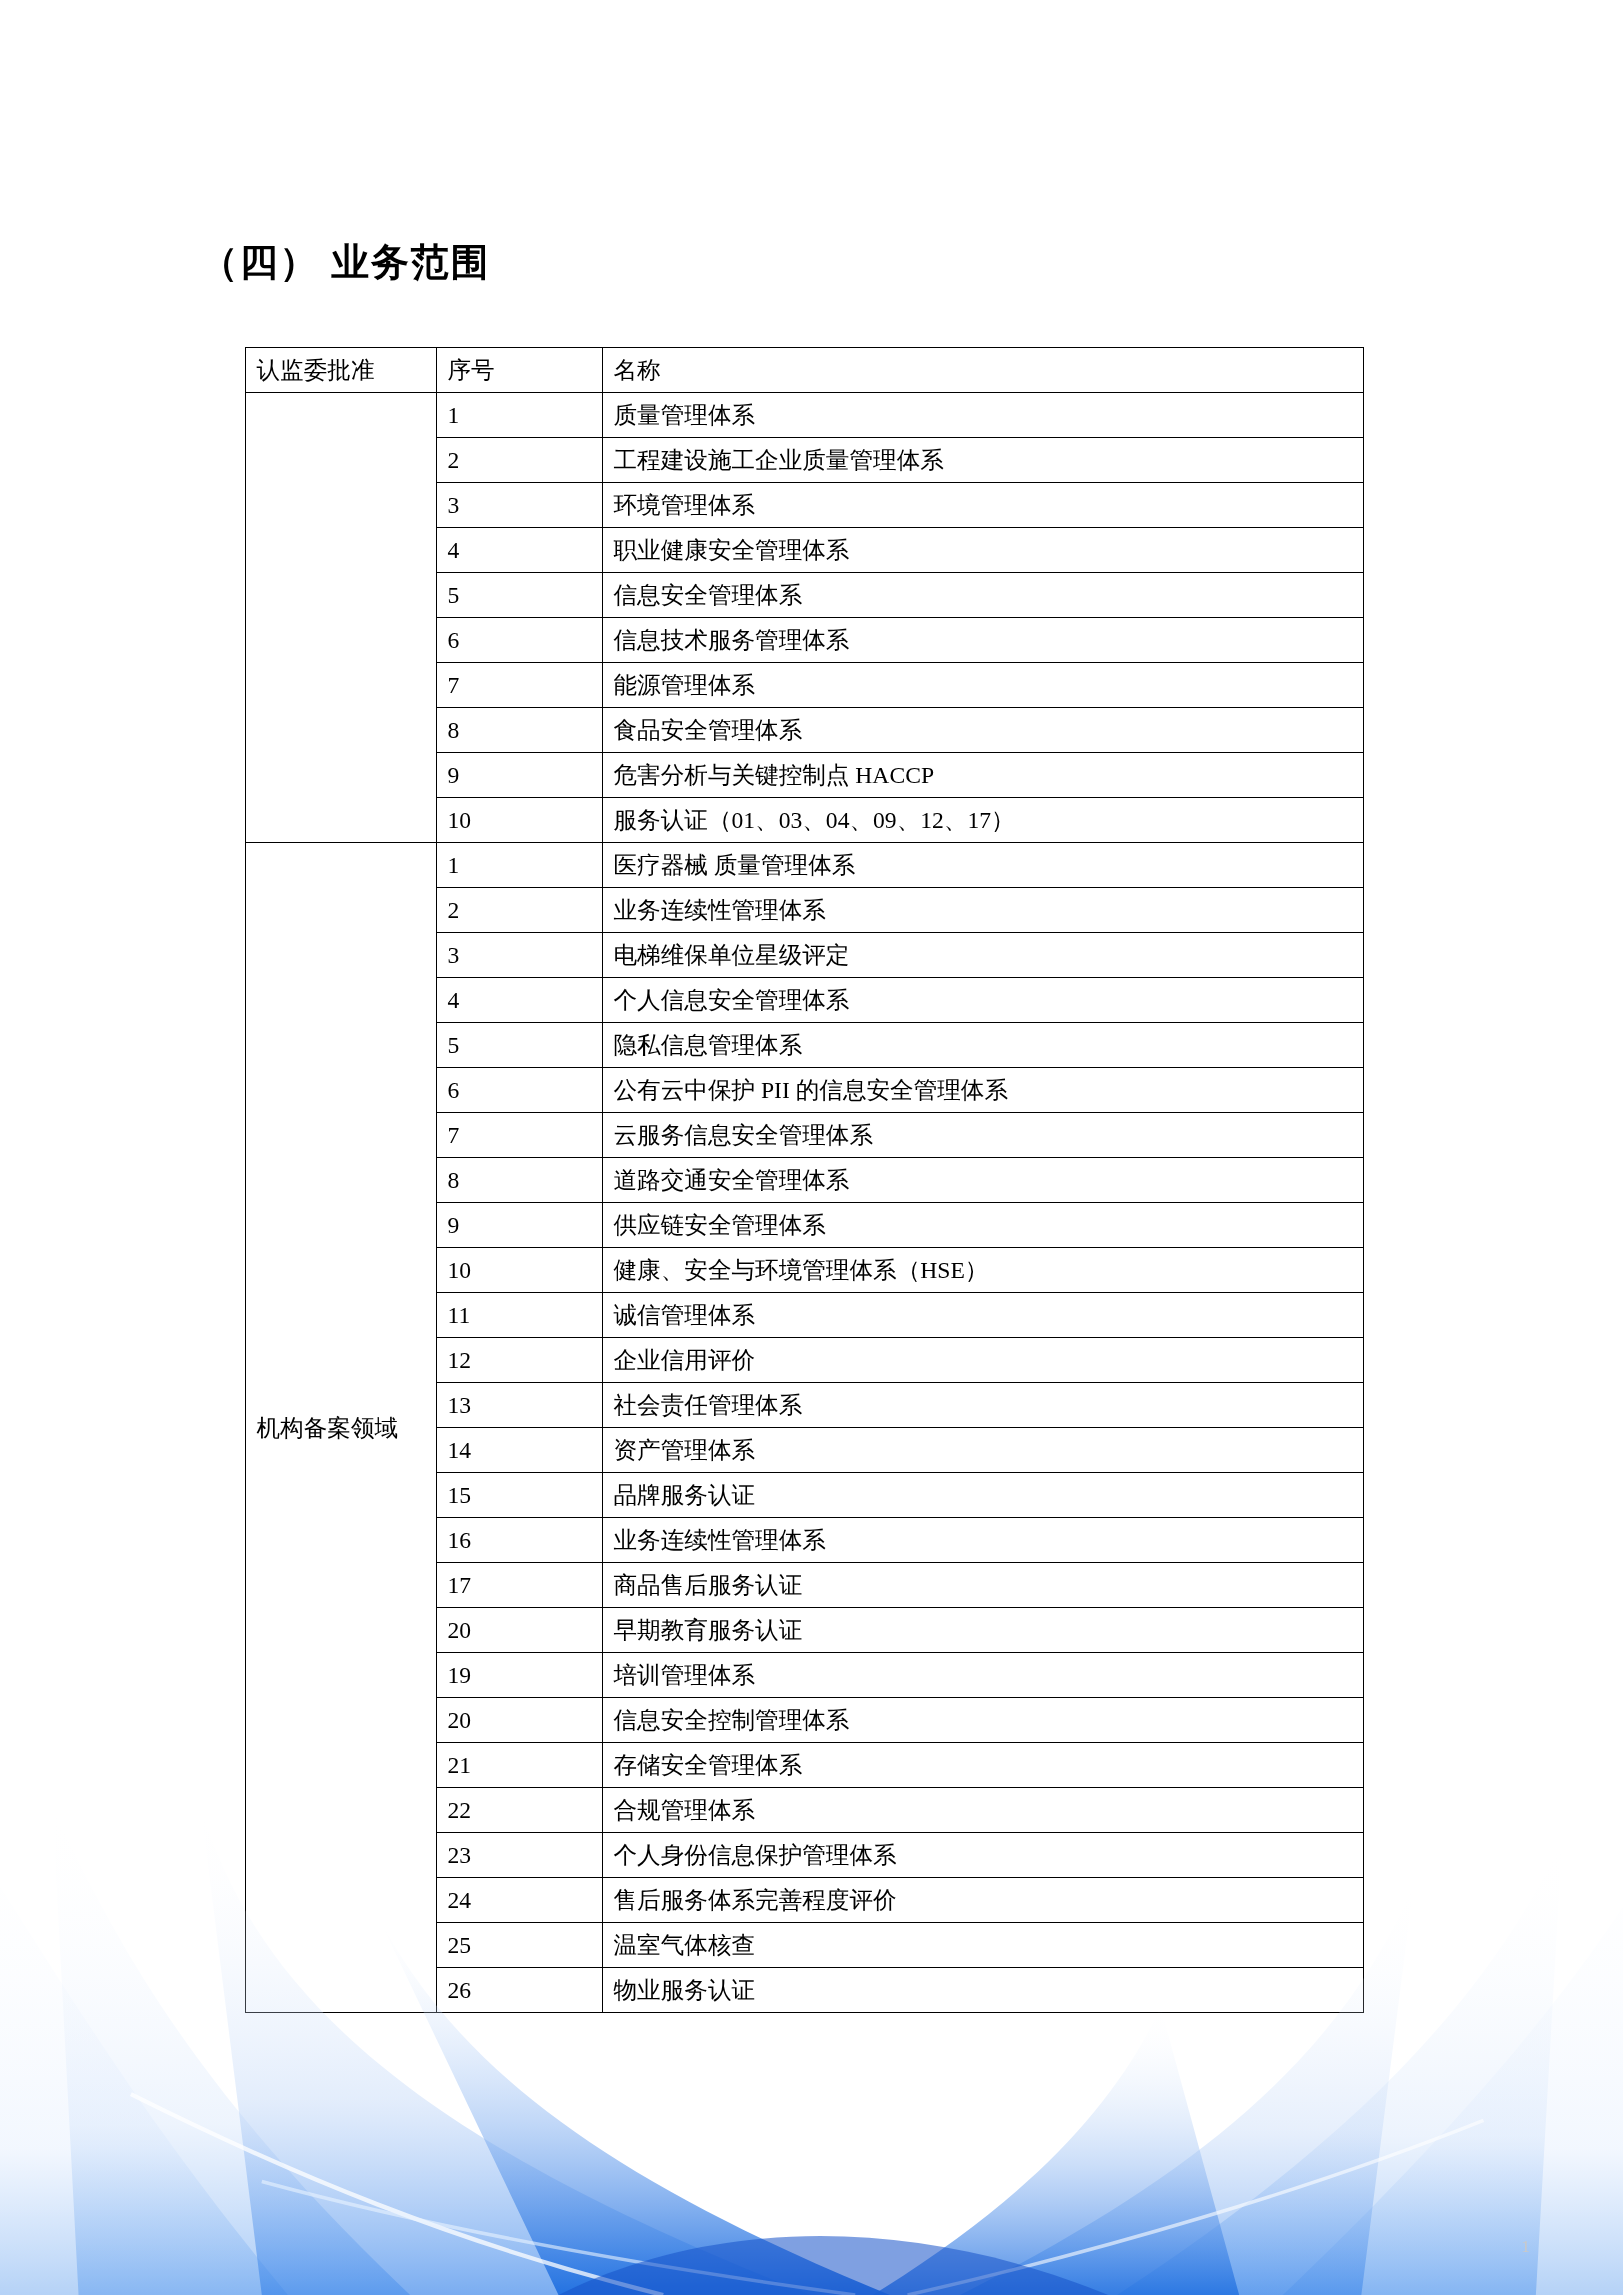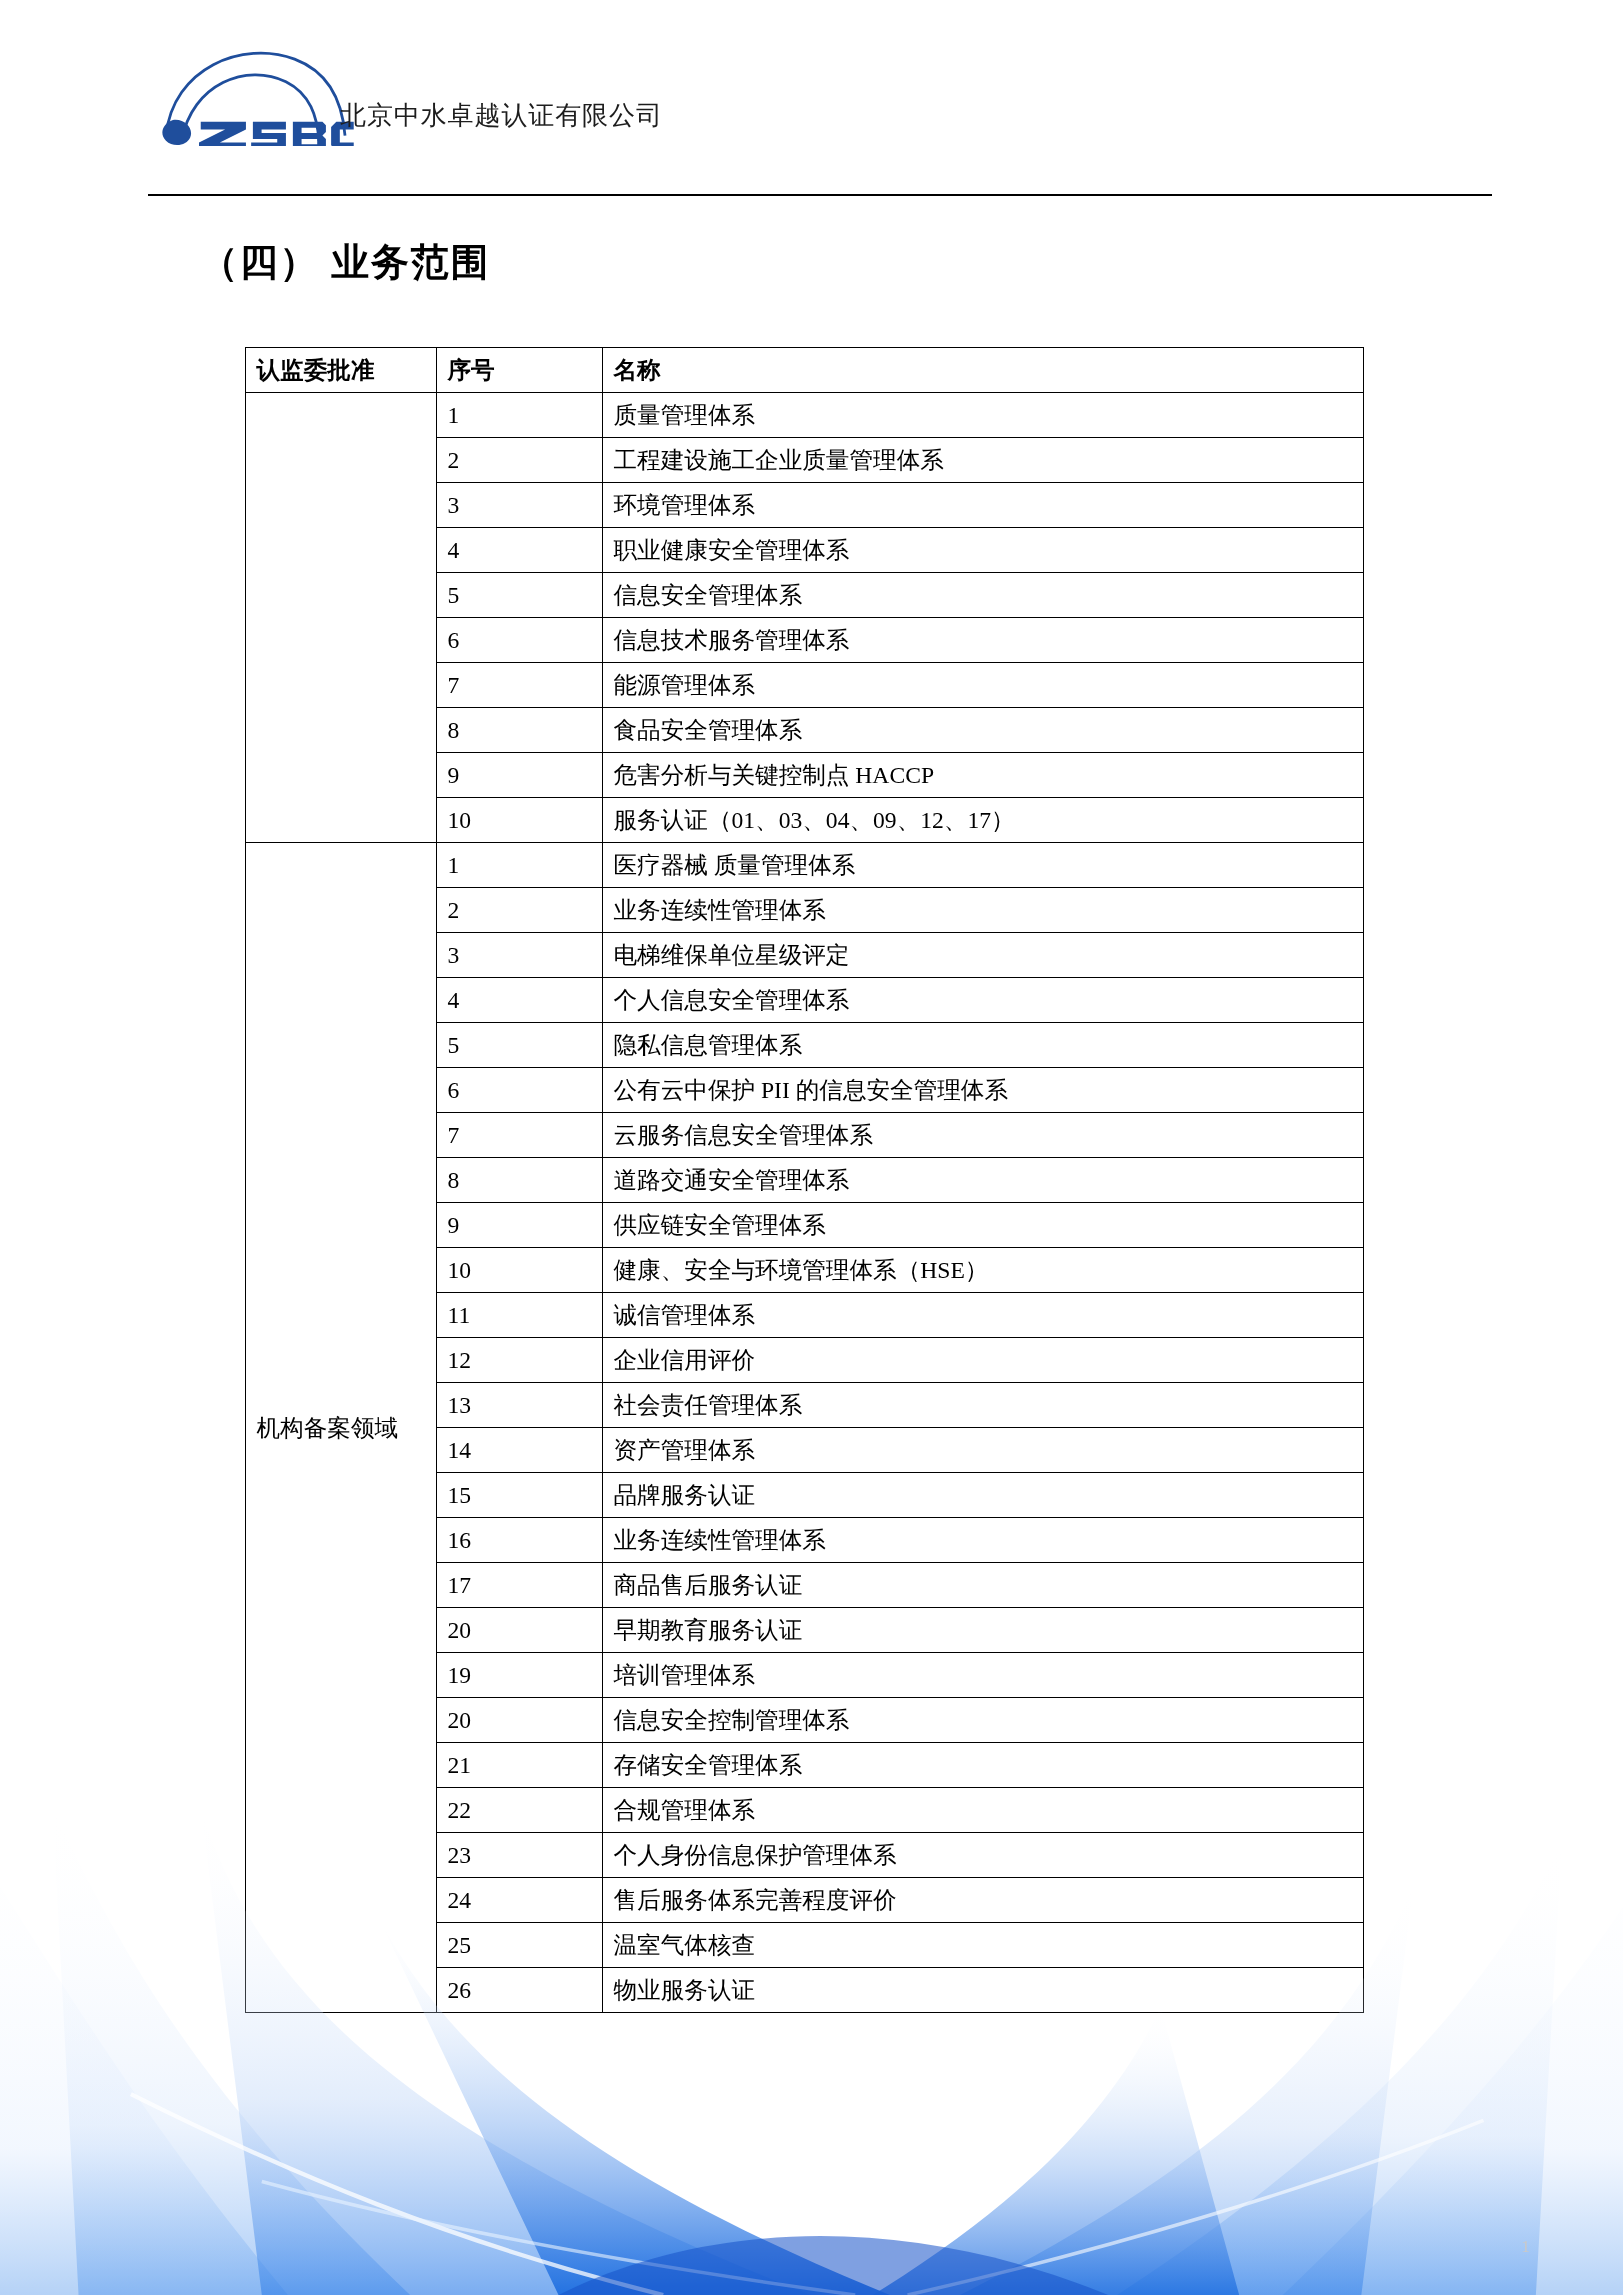--- a/index.html
+++ b/index.html
@@ -88,21 +88,21 @@
     vertical-align: middle;
     font-family: "Liberation Serif", "DejaVu Serif", serif;
     overflow: hidden;
     white-space: nowrap;
   }
   col.c-group { width: 191px; }
   col.c-no    { width: 166px; }
   col.c-name  { width: 761px; }
 
   .hdr-cell {
-    font-weight: bold;
+    font-weight: normal;
     font-family: "Liberation Sans", "DejaVu Sans", sans-serif;
     font-size: 23.6px;
   }
   .group-cell {
     font-weight: normal;
     font-family: "Liberation Sans", "DejaVu Sans", sans-serif;
     font-size: 23.6px;
     vertical-align: top;
     padding-top: 7px;
   }
@@ -127,48 +127,20 @@
     font-size: 17.4px;
     color: #c9c9c9;
     font-family: "Liberation Serif", "DejaVu Serif", serif;
   }
 </style>
 </head>
 <body>
 
 <div id="page">
 
-  <div class="header">
-
-    <div class="logo-block">
-      <svg class="logo-svg" viewBox="0 0 230 130" xmlns="http://www.w3.org/2000/svg">
-
-        <path d="M12 118 C 20 40, 100 8, 160 30 C 200 45, 215 80, 218 118" fill="none" stroke="#1F4E9C" stroke-width="3.2"></path>
-
-        <path d="M30 124 C 42 58, 105 34, 150 56 C 178 70, 186 96, 188 124" fill="none" stroke="#1F4E9C" stroke-width="3.2"></path>
-
-        <path d="M20 100 C 8 104, 4 116, 12 124 C 20 132, 36 130, 40 120 C 44 110, 34 98, 20 100 Z" fill="#1F4E9C"></path>
-
-        <g fill="#1F4E9C">
-
-          <path d="M52 102 L104 102 L104 111 L74 126 L104 126 L104 135 L50 135 L50 126 L80 111 L52 111 Z"></path>
-
-          <path d="M112 102 L150 102 L150 111 L122 111 L122 115 L150 115 L150 135 L110 135 L110 126 L140 126 L140 122 L112 122 Z"></path>
-
-          <path d="M158 102 L192 102 L196 106 L196 114 L192 118 L196 122 L196 131 L192 135 L158 135 Z M168 109 L168 115 L186 115 L186 109 Z M168 122 L168 128 L186 128 L186 122 Z"></path>
-
-          <path d="M228 102 L208 102 L202 108 L202 129 L208 135 L228 135 L228 126 L212 126 L212 111 L228 111 Z"></path>
-        </g>
-      </svg>
-    </div>
-
-    <div class="company-name">北京中水卓越认证有限公司</div>
-
-    <div class="header-rule"></div>
-  </div>
 
   <div class="section-title">（四） 业务范围</div>
 
   <div class="table-wrap">
     <table class="scope">
       <colgroup>
         <col class="c-group">
         <col class="c-no">
         <col class="c-name">
       </colgroup>

